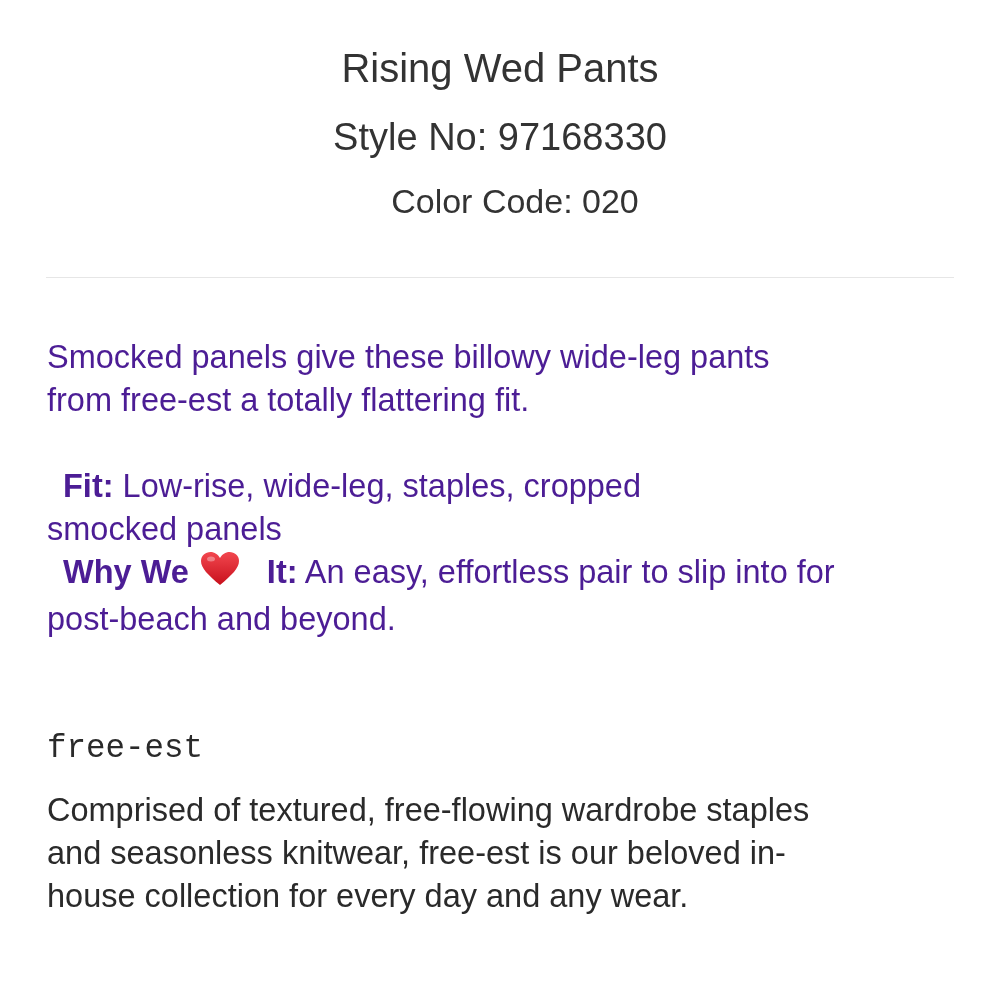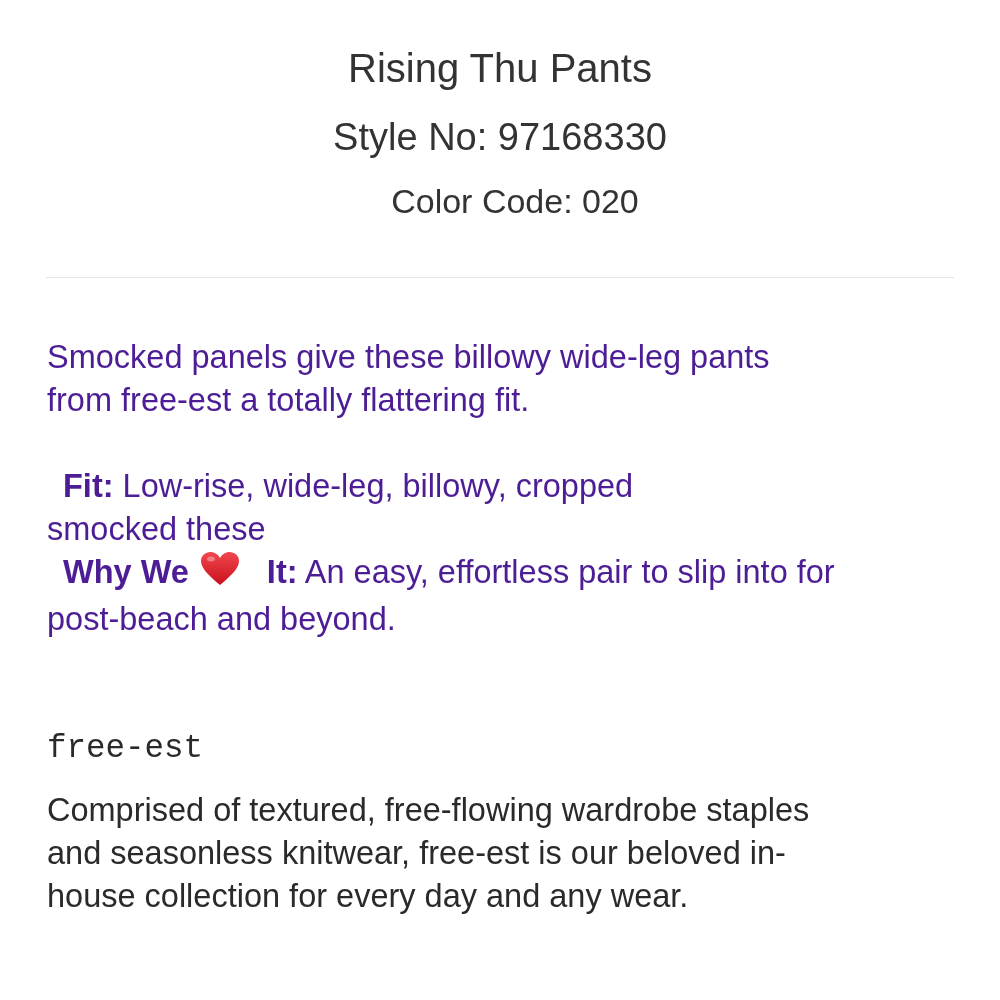--- a/index.html
+++ b/index.html
@@ -21,33 +21,33 @@
     .gap { height: 43px; }
     .bold { font-weight: 700; margin-left: 16px; }
     .heart { display: inline-block; vertical-align: -4px; margin: 0 2px; }
     .brand-title { position: absolute; left: 47px; top: 727px; font-size: 32.5px; line-height: 43px; color: #2a2a2a; font-family: Liberation Mono, monospace; }
     .brand-desc { position: absolute; left: 47px; top: 789px; width: 920px; font-size: 32.5px; line-height: 43px; color: #2a2a2a; }
   </style>
 </head>
 <body>
 
 <div class="header">
-  <div class="title">Rising Thu Pants</div>
+  <div class="title">Rising Wed Pants</div>
   <div class="style-no">Style No: 97168330</div>
   <div class="color-code">Color Code: 020</div>
 </div>
 
 <div class="divider"></div>
 
 <div class="desc">
   <p>Smocked panels give these billowy wide-leg pants</p>
   <p>from free-est a totally flattering fit.</p>
   <div class="gap"></div>
-  <p><span class="bold">Fit:</span><span> Low-rise, wide-leg, billowy, cropped</span></p>
-  <p>smocked these</p>
+  <p><span class="bold">Fit:</span><span> Low-rise, wide-leg, staples, cropped</span></p>
+  <p>smocked panels</p>
   <p><span class="bold">Why We</span> <span class="heart"><svg width="40" height="36" viewBox="0 0 40 36">
           <defs>
             <linearGradient id="hg" x1="0" y1="0" x2="0" y2="1">
               <stop offset="0" stop-color="#f2474f"></stop>
               <stop offset="1" stop-color="#c8101c"></stop>
             </linearGradient>
           </defs>
           <path d="M20 34 C8 24 1 17 1 10 C1 4.5 5.5 1 10.5 1 C14.5 1 18 3.5 20 7 C22 3.5 25.5 1 29.5 1 C34.5 1 39 4.5 39 10 C39 17 32 24 20 34 Z" fill="url(#hg)"></path>
           <ellipse cx="11" cy="8" rx="4" ry="2.5" fill="#ffffff" opacity="0.35"></ellipse>
         </svg></span> <span class="bold">It:</span><span> An easy, effortless pair to slip into for</span></p>

